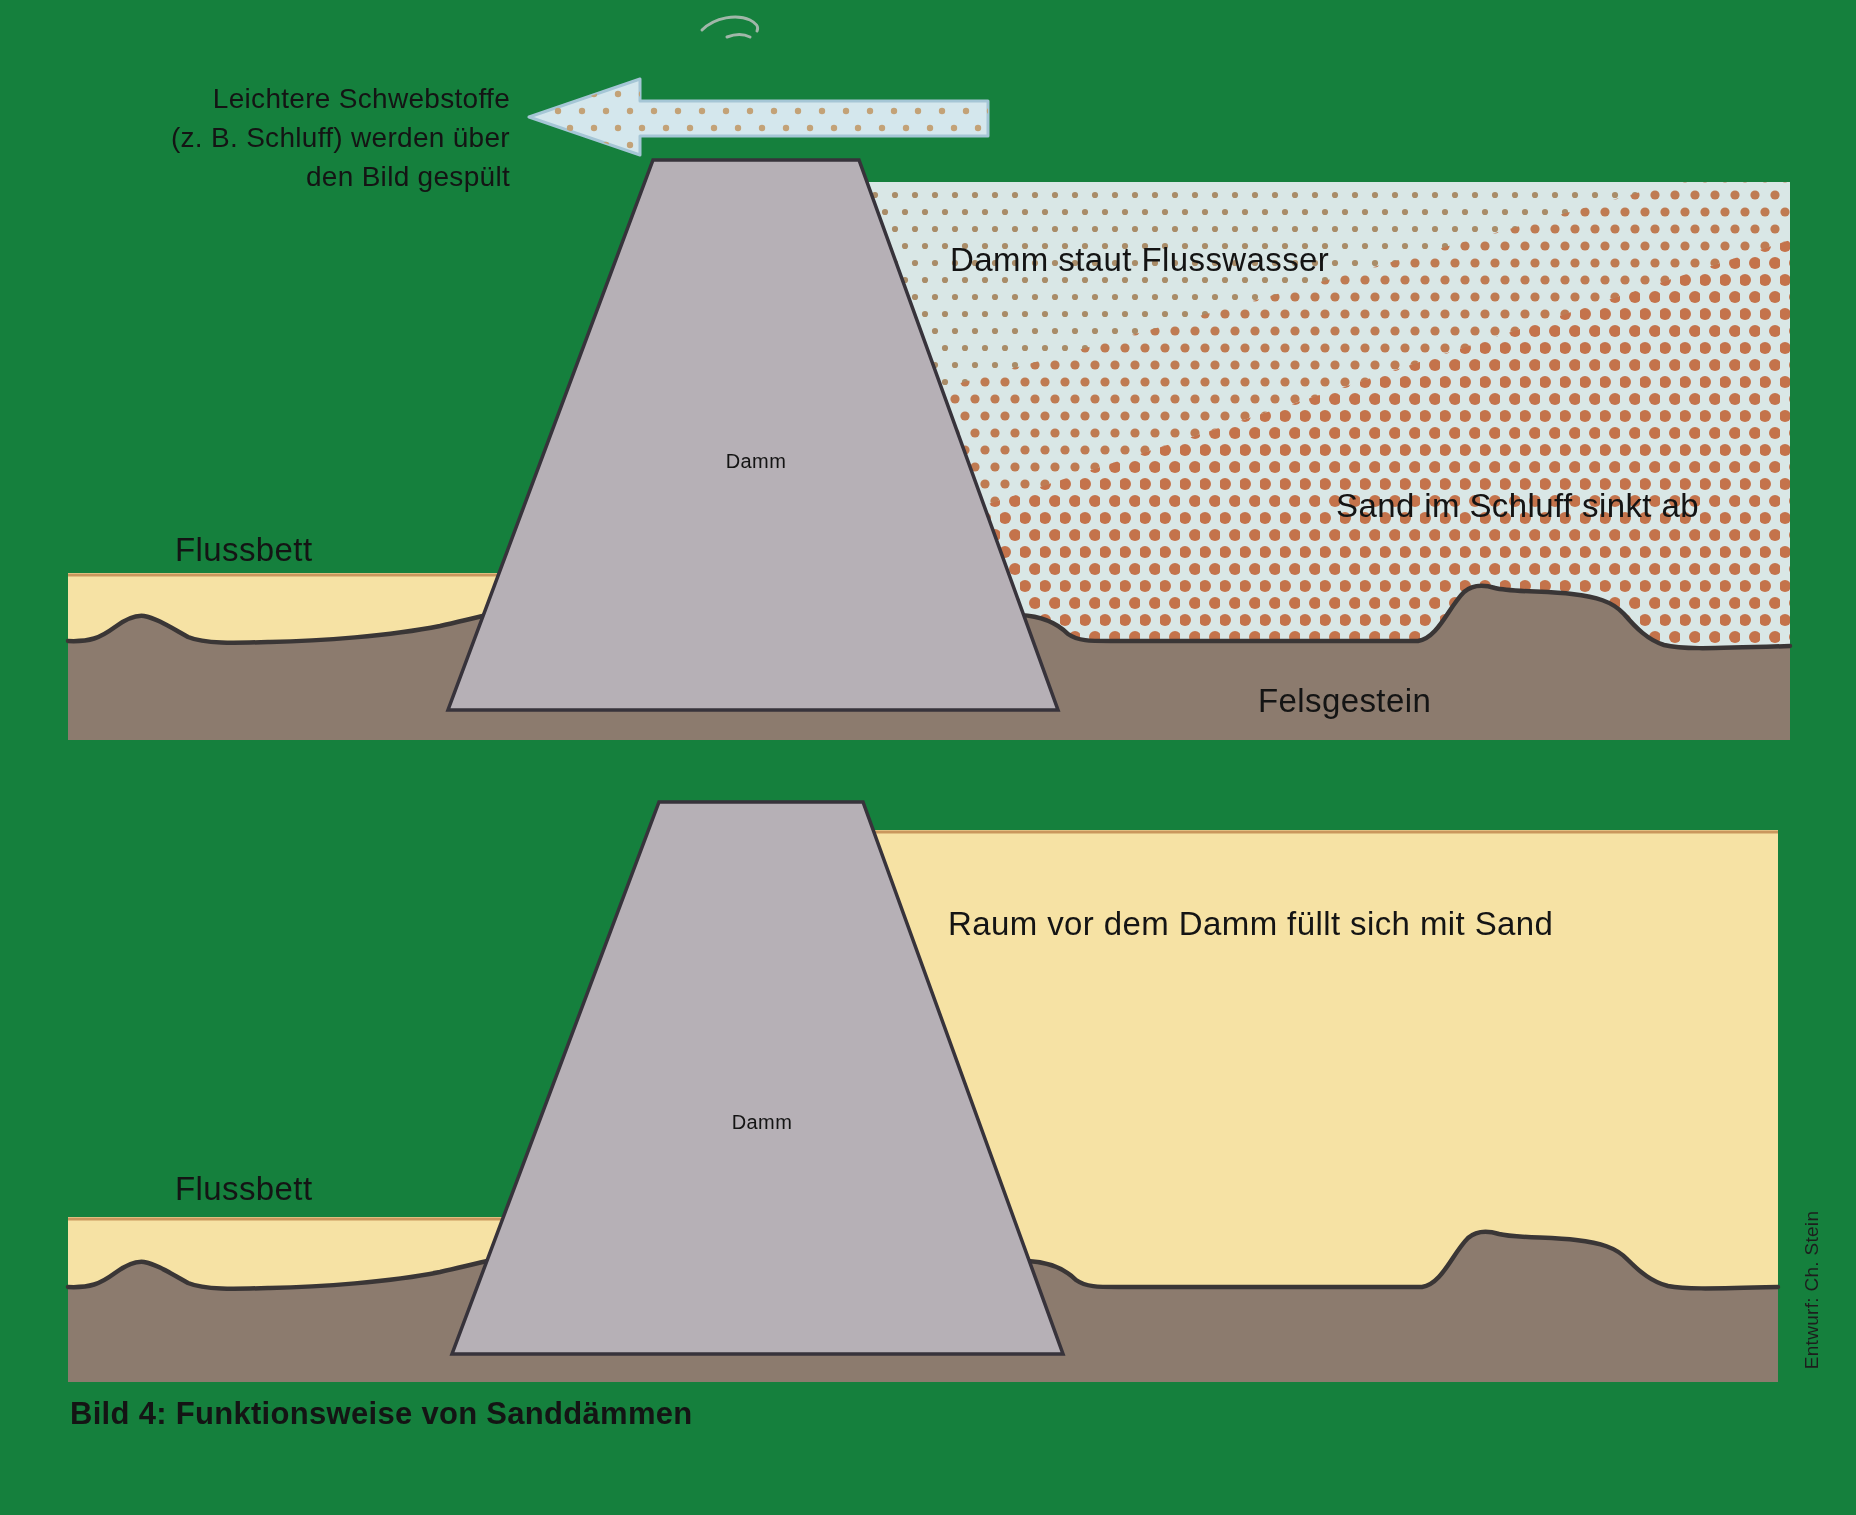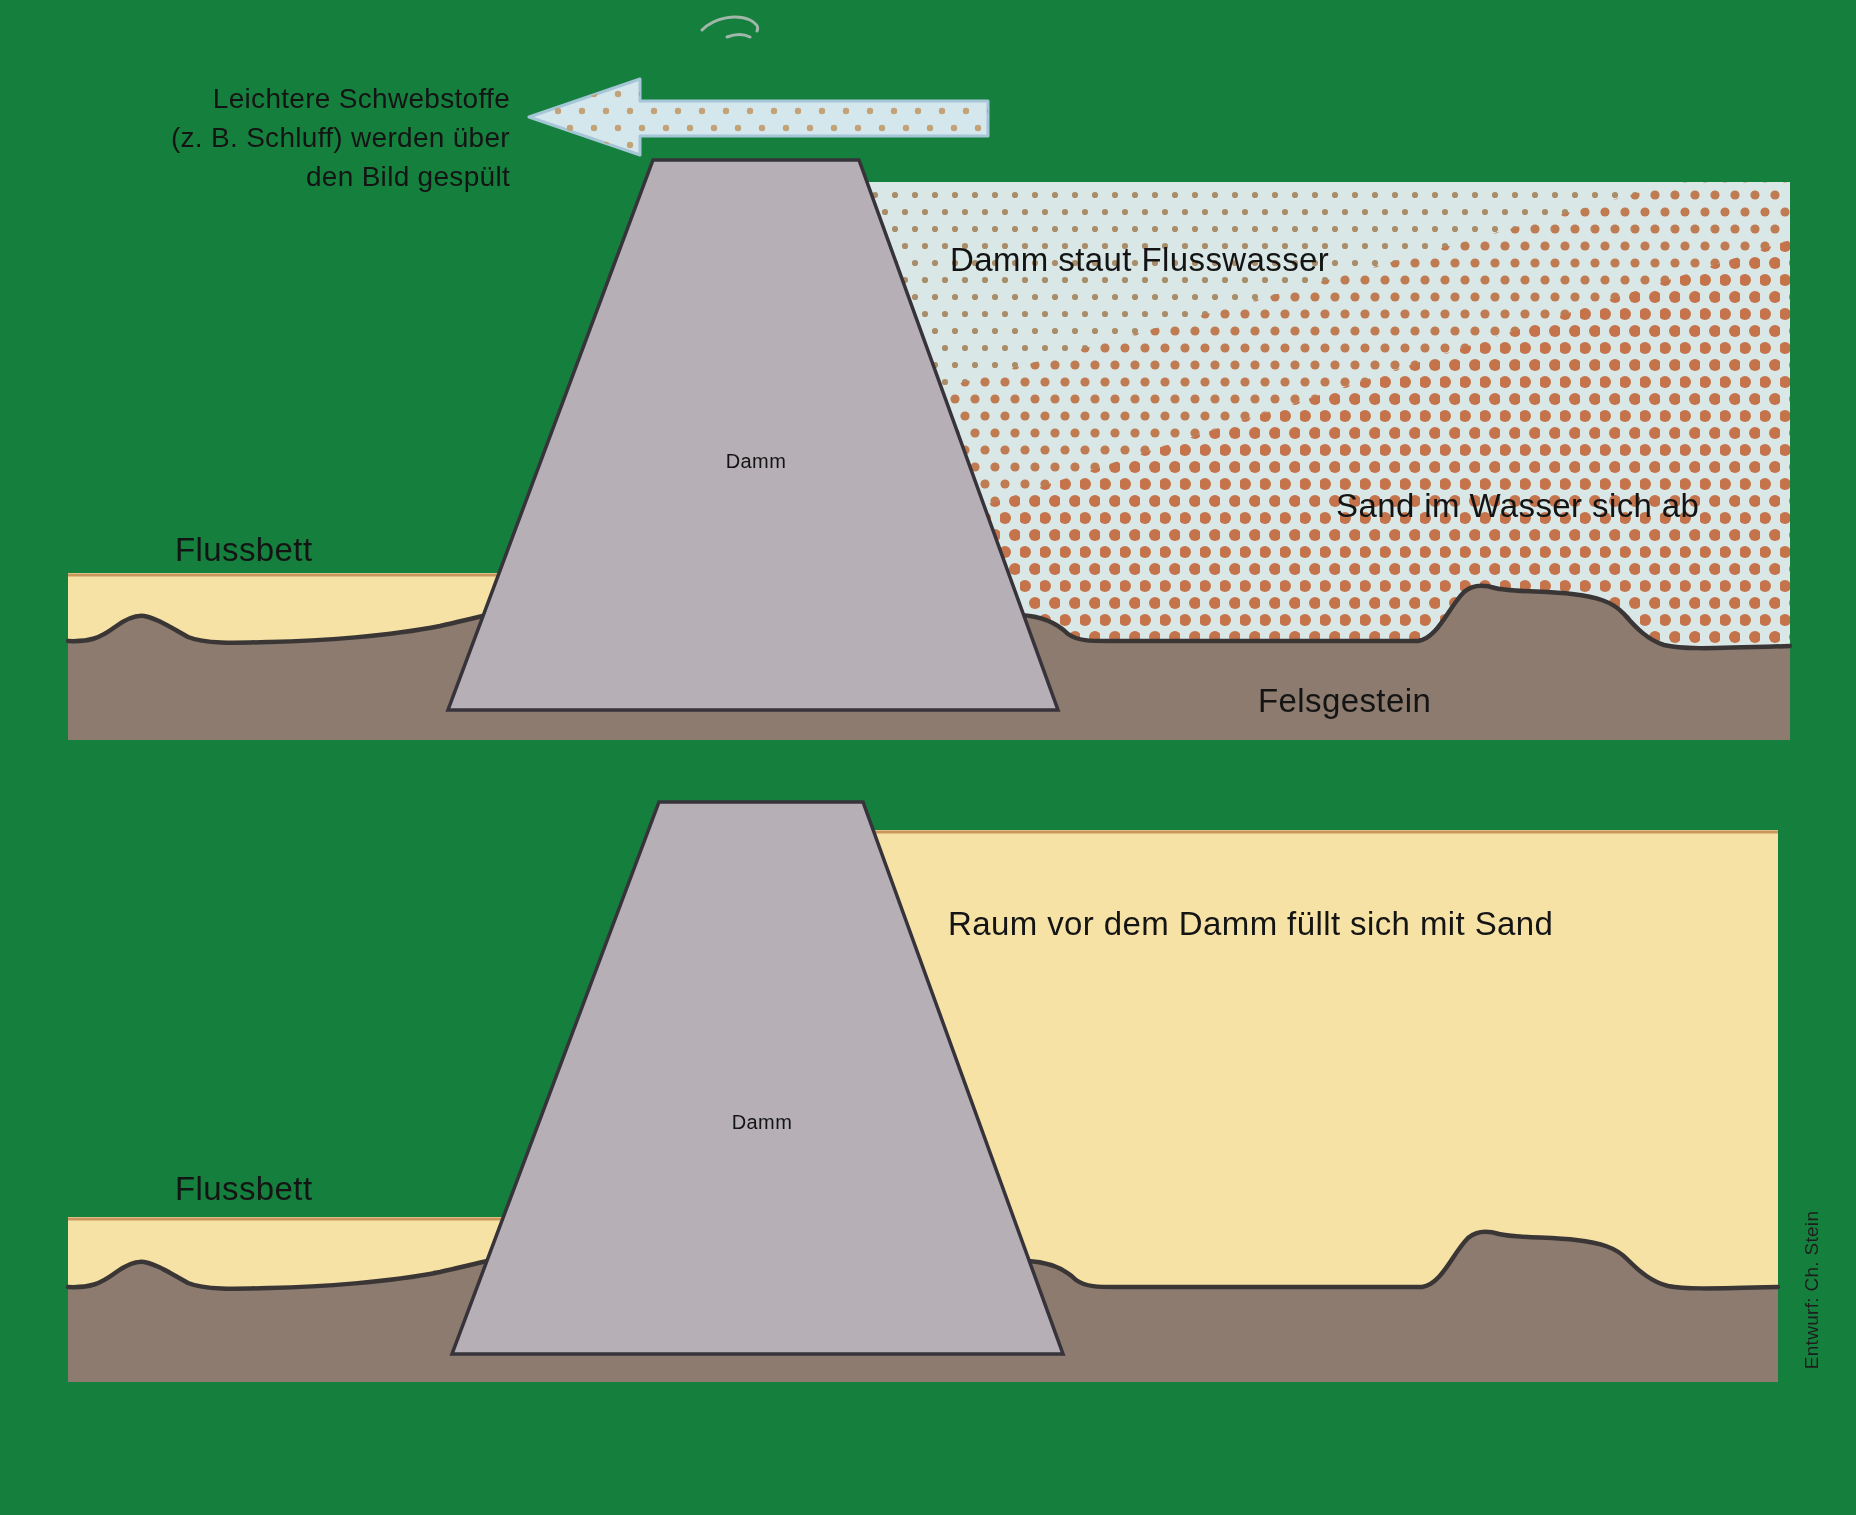--- a/index.html
+++ b/index.html
@@ -159,26 +159,27 @@
     <span>(z. B. Schluff) werden über</span>
     <span>den Bild gespült</span>
   </div>
 
   <div class="label" style="left:950px; top:241px;">Damm staut Flusswasser</div>
 
   <div class="label dam-name" style="left:653px; top:450px;">Damm</div>
 
   <div class="label" style="left:175px; top:531px;">Flussbett</div>
 
-  <div class="label" style="left:1336px; top:487px;">Sand im Wasser sich ab</div>
+  <div class="label" style="left:1336px; top:487px;">Sand im Schluff sinkt ab</div>
 
   <div class="label" style="left:1258px; top:682px;">Felsgestein</div>
 
   <div class="label" style="left:948px; top:905px;">Raum vor dem Damm füllt sich mit Sand</div>
 
   <div class="label dam-name" style="left:659px; top:1111px;">Damm</div>
 
   <div class="label" style="left:175px; top:1170px;">Flussbett</div>
 
+  <div class="figure-caption">Bild 4: Funktionsweise von Sanddämmen</div>
 
   <div class="credit">Entwurf: Ch. Stein</div>
 
 </div>
 
 </body></html>

